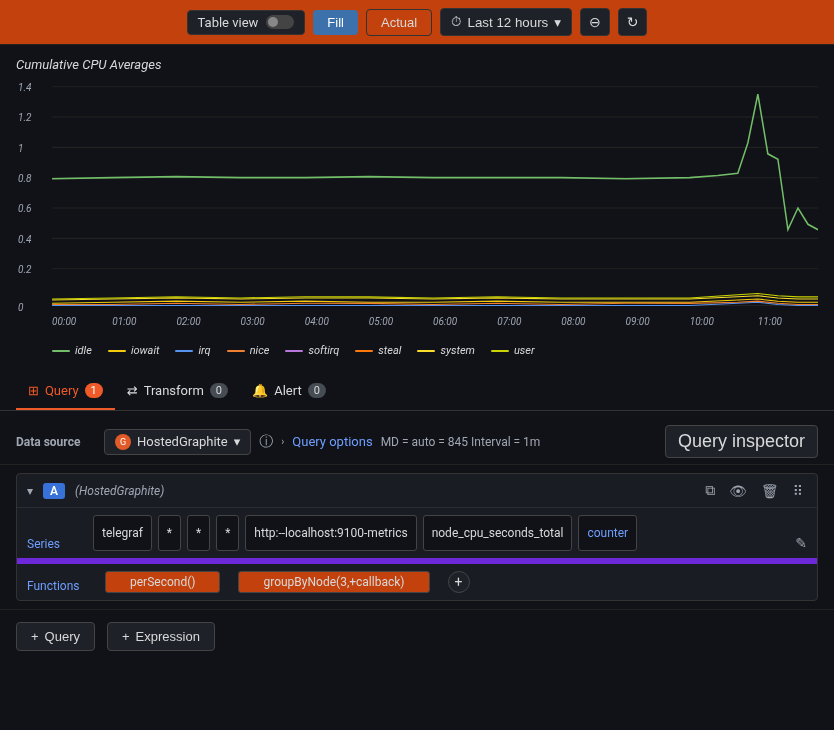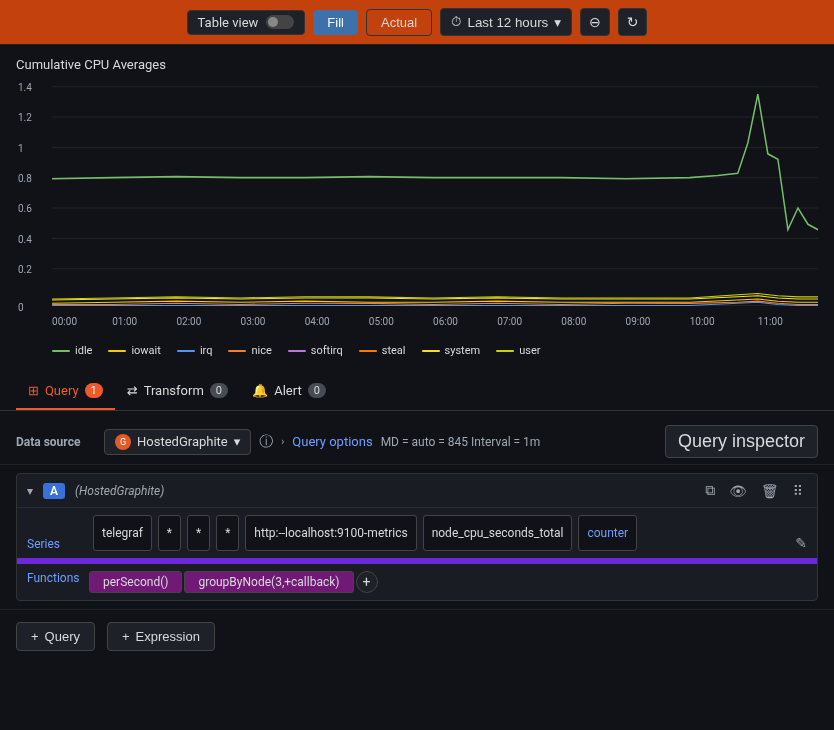--- a/index.html
+++ b/index.html
@@ -87,20 +87,21 @@
       cursor: pointer;
       color: #d8d9da;
       font-size: 14px;
     }
 
     
     .chart-container {
       background: #111217;
       padding: 12px 16px 8px;
       position: relative;
+      font-style: italic;
     }
     .chart-title {
       font-size: 13px;
       color: #d8d9da;
       margin-bottom: 6px;
     }
     .chart-area {
       position: relative;
       height: 260px;
       background: #111217;
@@ -309,34 +310,34 @@
     .series-edit-icon {
       margin-left: auto;
       color: #9fa7b3;
       cursor: pointer;
       font-size: 14px;
     }
 
     
     .functions-row {
       display: flex;
-      align-items: flex-start;
+      align-items: flex-end;
       padding: 7px 10px;
-      gap: 2px;
+      gap: 18px;
     }
     .functions-label {
       color: #6e9fff;
       font-size: 12px;
       min-width: 60px;
     }
     .func-tag {
-      background: #701a75;
+      background: #c2410c;
       border: 1px solid #444;
       border-radius: 3px;
-      padding: 3px 13px;
+      padding: 3px 24px;
       font-size: 12px;
       color: #d8d9da;
       cursor: pointer;
     }
     .add-func-btn {
       background: #1f2128;
       border: 1px solid #444;
       border-radius: 50%;
       width: 22px;
       height: 22px;

